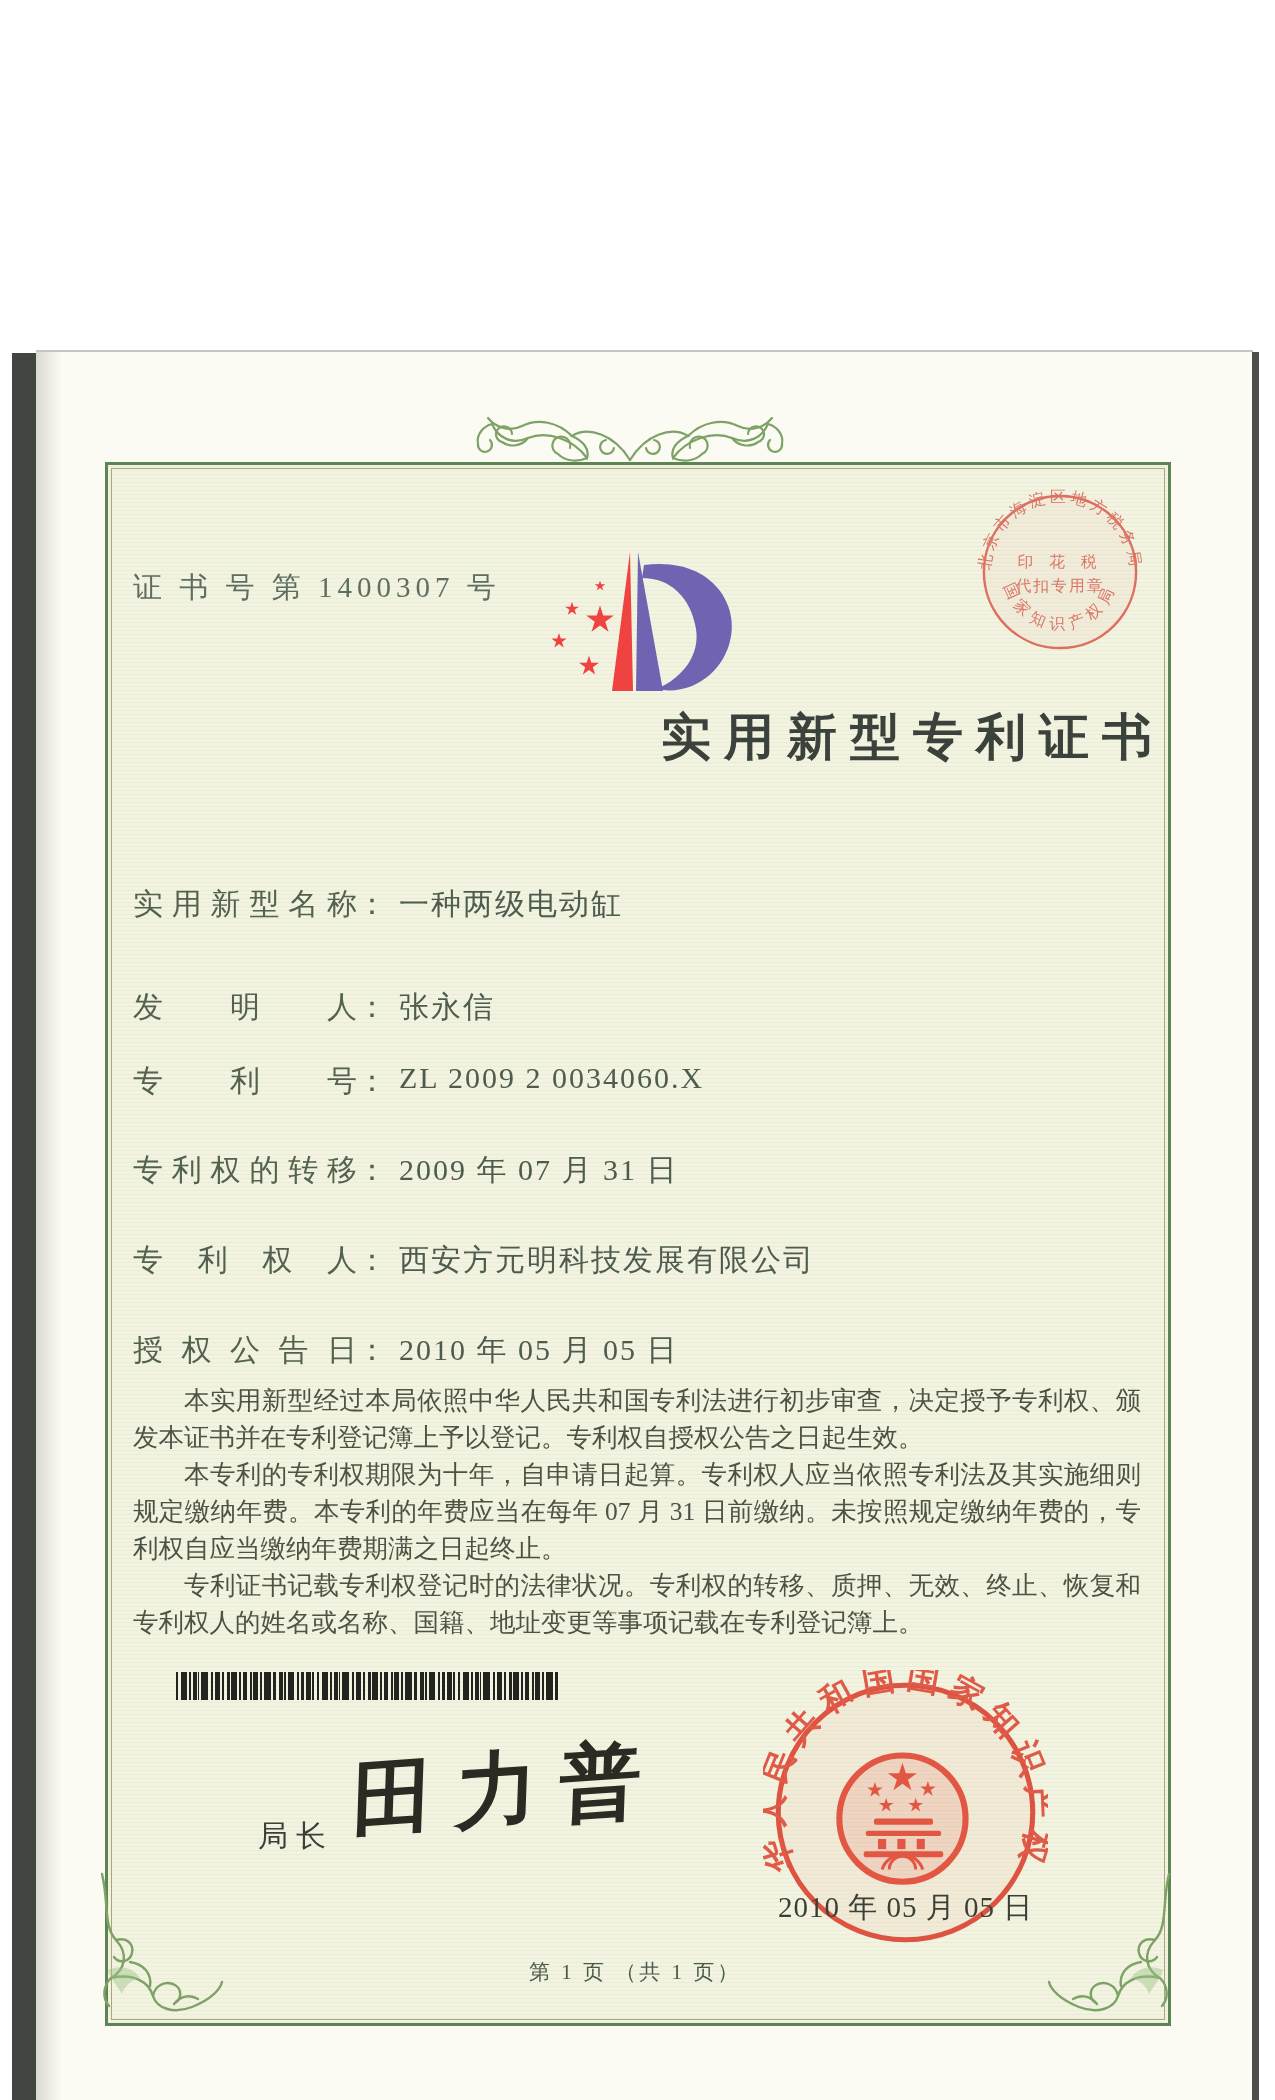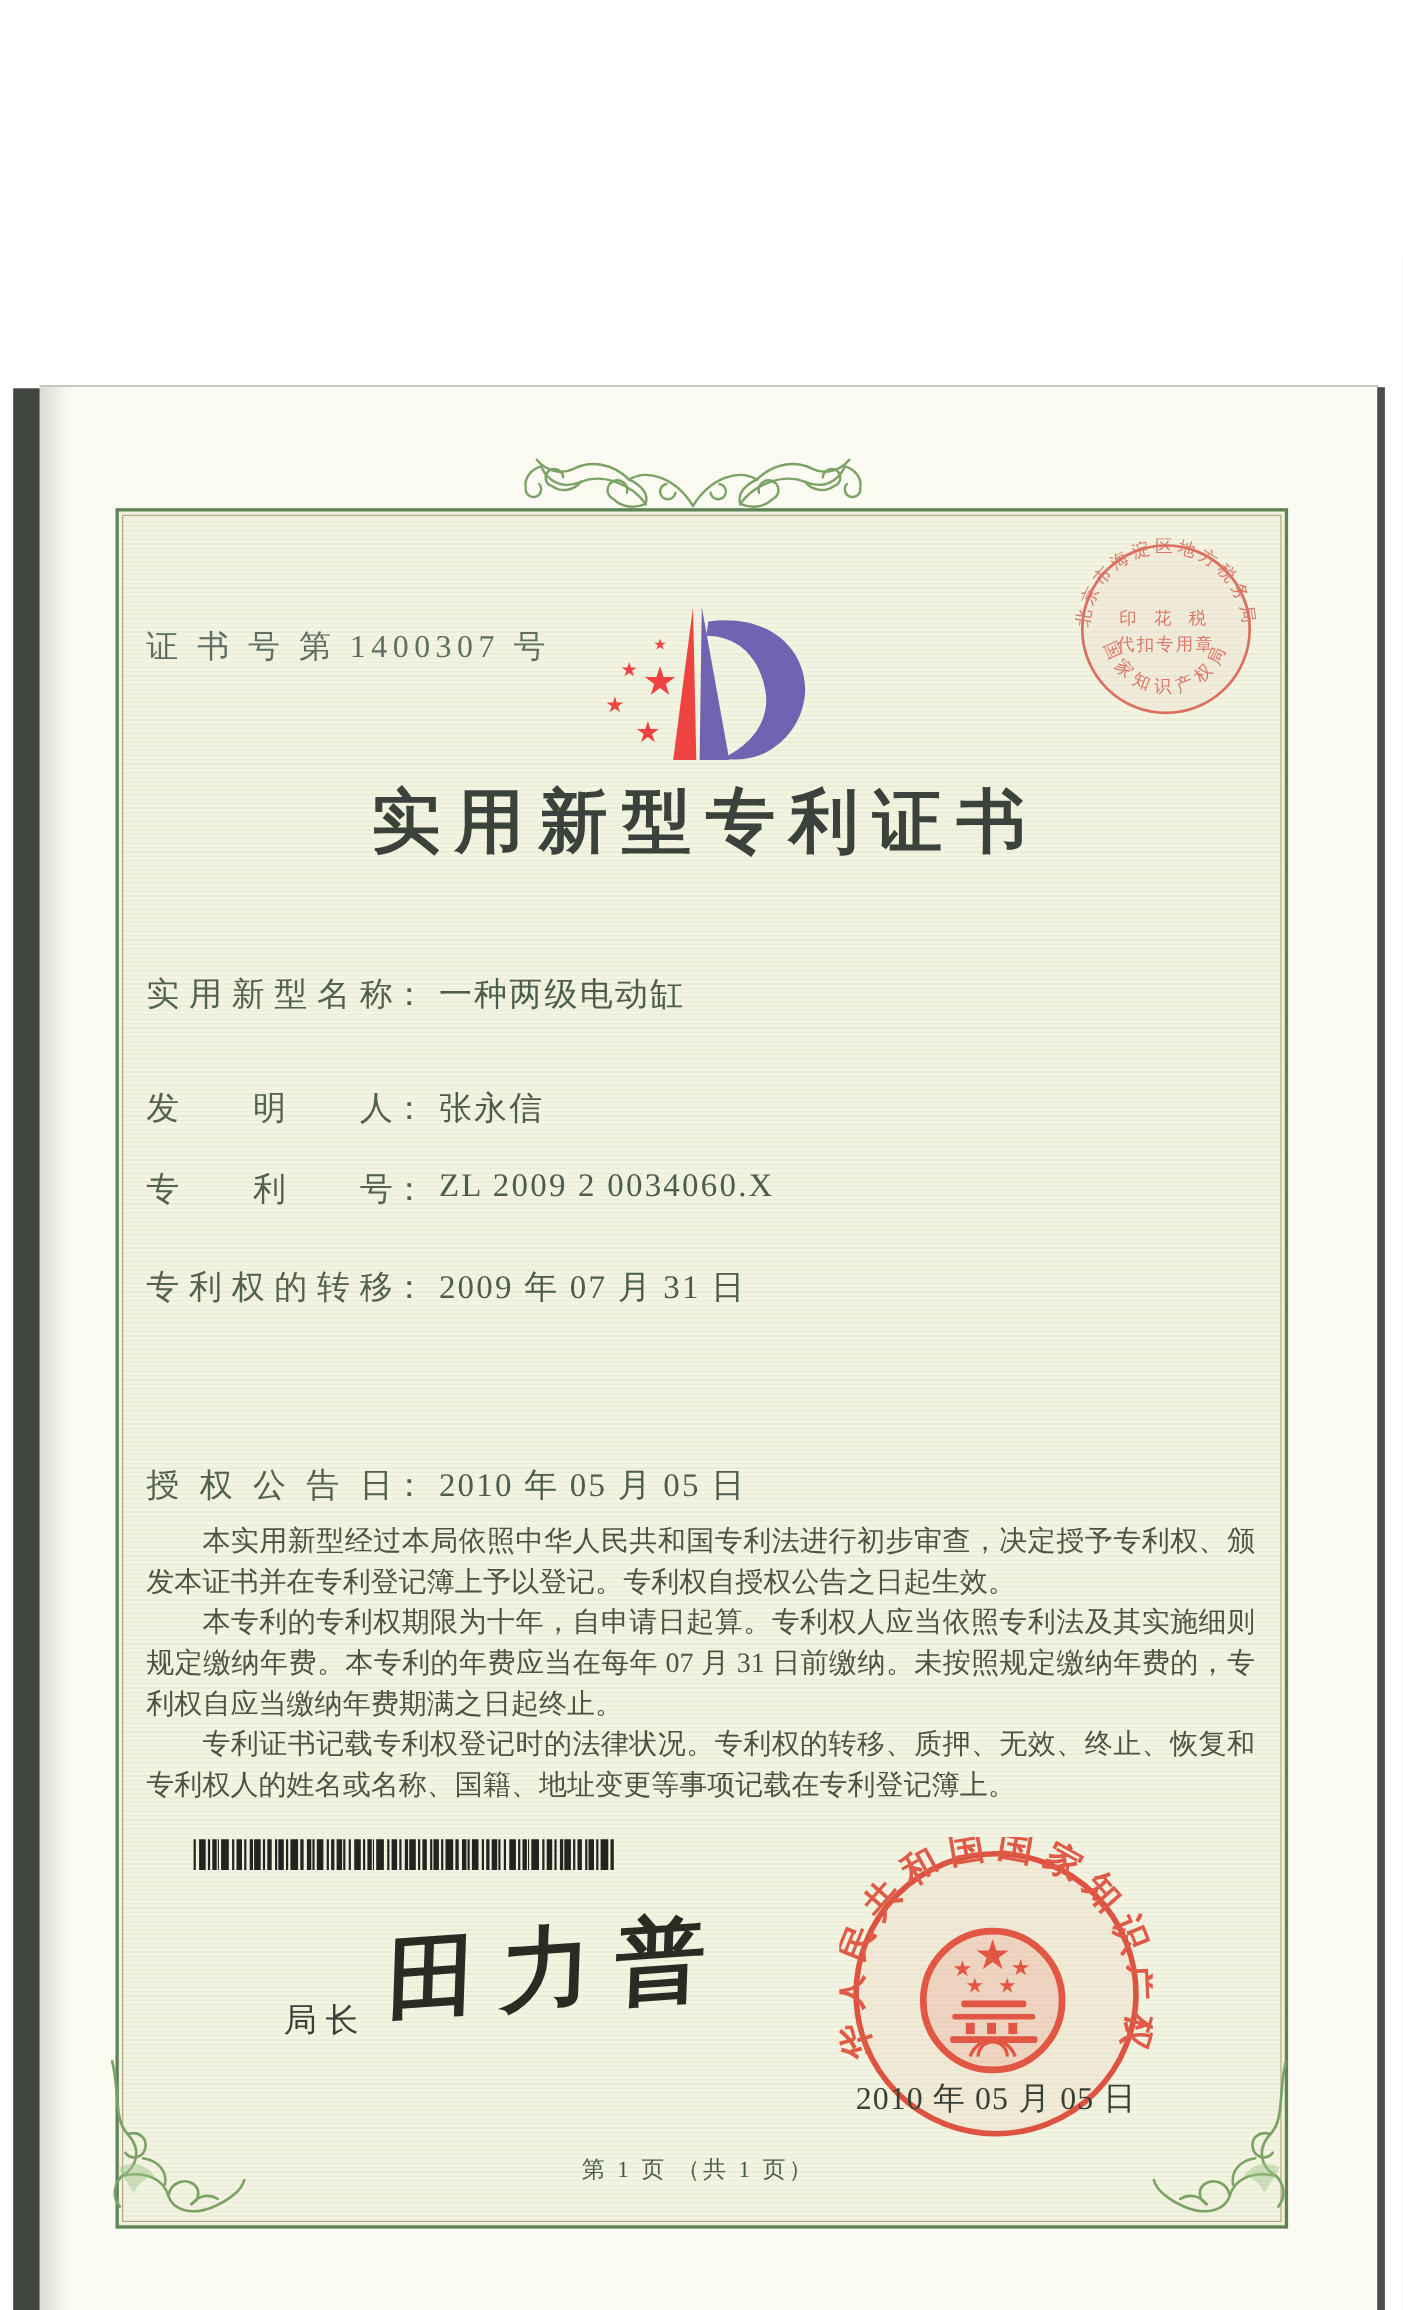--- a/index.html
+++ b/index.html
@@ -10,21 +10,21 @@
     background:linear-gradient(90deg,rgba(120,120,110,.25),rgba(120,120,110,0));}
   .edge-line-top{position:absolute;left:36px;top:350px;width:1217px;height:2px;background:#c6c6be;}
   .scan-strip-left{position:absolute;left:12px;top:353px;width:24px;height:1747px;background:#41453f;}
   .scan-strip-right{position:absolute;left:1252px;top:352px;width:7px;height:1748px;background:#4b4e49;}
   .frame{position:absolute;left:105px;top:462px;width:1060px;height:1558px;
     border:3px solid #5e8354;background:#f2f3e0;
     background-image:repeating-linear-gradient(0deg,rgba(190,198,160,.14) 0 1px,rgba(0,0,0,0) 1px 4px);}
   .frame-inner{position:absolute;left:3px;top:3px;right:3px;bottom:3px;border:1px solid #a9a777;}
   .abs{position:absolute;}
   .cert-no{left:133px;top:540px;font-size:29px;color:#5f6e63;letter-spacing:5px;margin-top:28px;}
-  .title{left:105px;top:704px;width:1060px;text-align:center;font-size:63px;font-weight:600;
+  .title{left:105px;top:704px;width:1060px;text-align:right;font-size:50px;font-weight:600;
     color:#3b413b;letter-spacing:13px;text-indent:13px;}
   .field-row{left:133px;font-size:30px;color:#53624f;white-space:nowrap;}
   .f-label{display:inline-block;width:224px;text-align:justify;text-align-last:justify;vertical-align:top;}
   .f-colon{display:inline-block;vertical-align:top;}
   .f-value{display:inline-block;padding-left:12px;color:#4d5c4e;letter-spacing:2px;vertical-align:top;}
   .row-0{top:884px}.row-1{top:987px}.row-2{top:1061px}.row-3{top:1150px}.row-4{top:1240px}.row-5{top:1330px}
   .body-text{left:133px;top:1382px;width:1008px;font-size:25.5px;line-height:37px;color:#4c5345;
     text-align:justify;}
   .body-text p{margin:0;text-indent:2em;}
   .sig-label{left:258px;top:1816px;font-size:30px;color:#3a3f3a;letter-spacing:8px;}
@@ -130,20 +130,23 @@
   </div>
   <div class="abs field-row row-1">
     <span class="f-label">发明人</span><span class="f-colon">：</span><span class="f-value">张永信</span>
   </div>
   <div class="abs field-row row-2">
     <span class="f-label">专利号</span><span class="f-colon">：</span><span class="f-value">ZL 2009 2 0034060.X</span>
   </div>
   <div class="abs field-row row-3">
     <span class="f-label">专利权的转移</span><span class="f-colon">：</span><span class="f-value">2009 年 07 月 31 日</span>
   </div>
+  <div class="abs field-row row-4">
+    <span class="f-label">专利权人</span><span class="f-colon">：</span><span class="f-value">西安方元明科技发展有限公司</span>
+  </div>
   <div class="abs field-row row-5">
     <span class="f-label">授权公告日</span><span class="f-colon">：</span><span class="f-value">2010 年 05 月 05 日</span>
   </div>
 
   <div class="abs body-text">
     <p>本实用新型经过本局依照中华人民共和国专利法进行初步审查，决定授予专利权、颁发本证书并在专利登记簿上予以登记。专利权自授权公告之日起生效。</p>
     <p>本专利的专利权期限为十年，自申请日起算。专利权人应当依照专利法及其实施细则规定缴纳年费。本专利的年费应当在每年 07 月 31 日前缴纳。未按照规定缴纳年费的，专利权自应当缴纳年费期满之日起终止。</p>
     <p>专利证书记载专利权登记时的法律状况。专利权的转移、质押、无效、终止、恢复和专利权人的姓名或名称、国籍、地址变更等事项记载在专利登记簿上。</p>
   </div>
 

